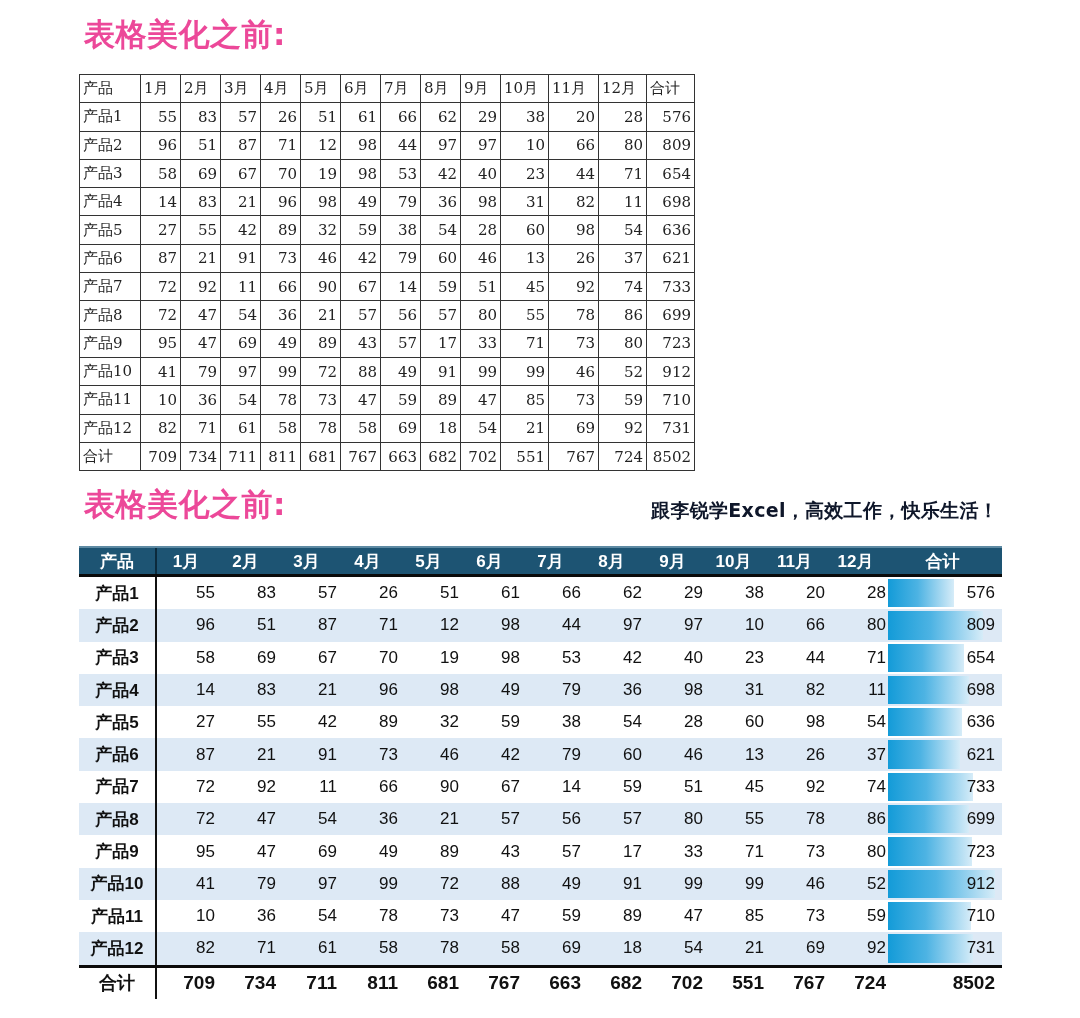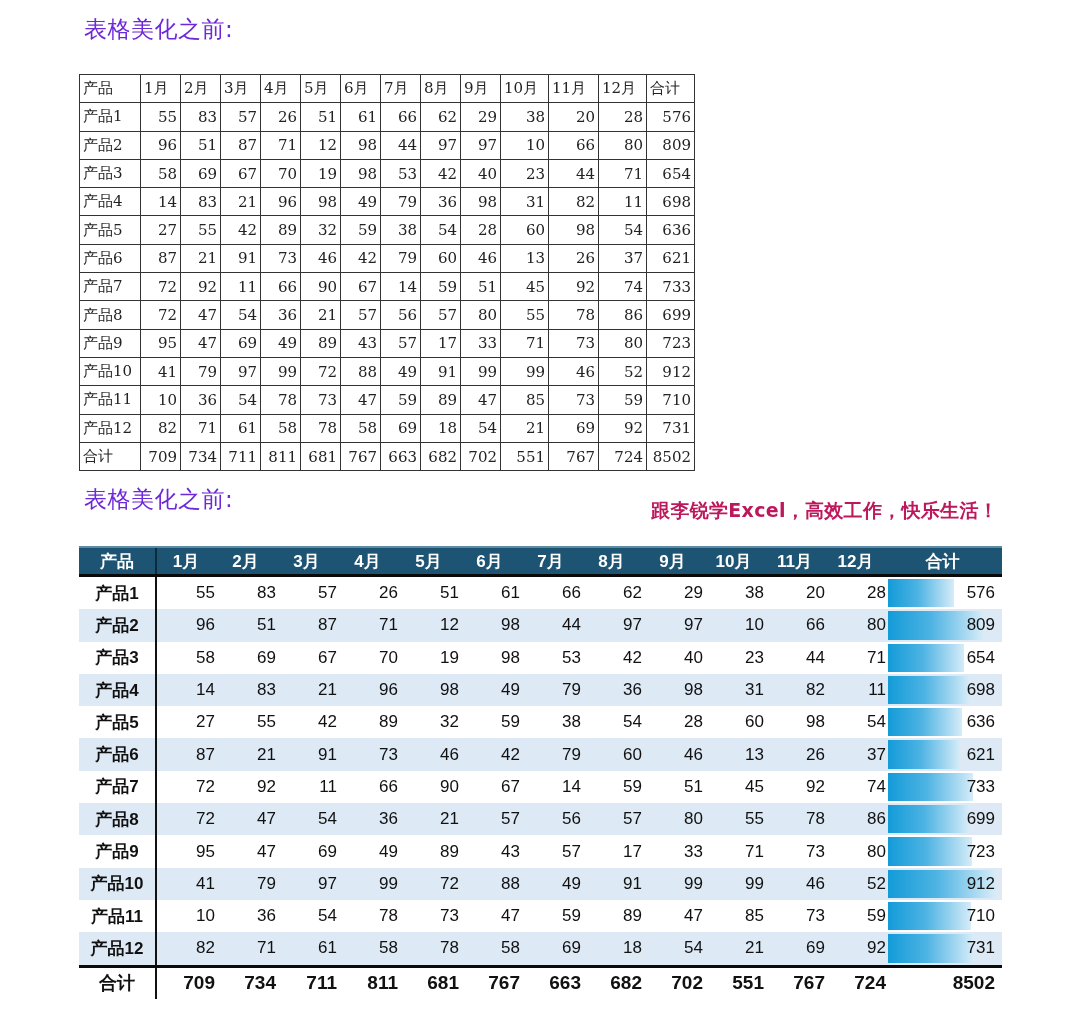--- a/index.html
+++ b/index.html
@@ -2,36 +2,36 @@
 <html><head>
   <meta charset="utf-8">
   <style>
     * { box-sizing: border-box; margin: 0; padding: 0; }
     html, body { width: 1080px; height: 1018px; background: #ffffff; overflow: hidden; }
     body { position: relative; font-family: "DejaVu Sans", sans-serif; color: #111; }
 
     .section-title {
       position: absolute;
       font-family: "DejaVu Sans", sans-serif;
-      font-weight: normal;
-      font-size: 23px;
-      color: #6d28d9;
+      font-weight: bold;
+      font-size: 31px;
+      color: #ec4899;
       letter-spacing: 0.5px;
     }
     #title-before { left: 84px; top: 14px; }
     #title-after  { left: 84px; top: 484px; }
 
     .slogan {
       position: absolute;
       right: 82px;
       top: 498px;
       font-family: "DejaVu Sans", sans-serif;
       font-weight: bold;
       font-size: 19px;
-      color: #be185d;
+      color: #0f172a;
       letter-spacing: 0.3px;
     }
 
     
     table.before {
       position: absolute;
       left: 79px;
       top: 74px;
       border-collapse: collapse;
       font-family: "DejaVu Serif", serif;

